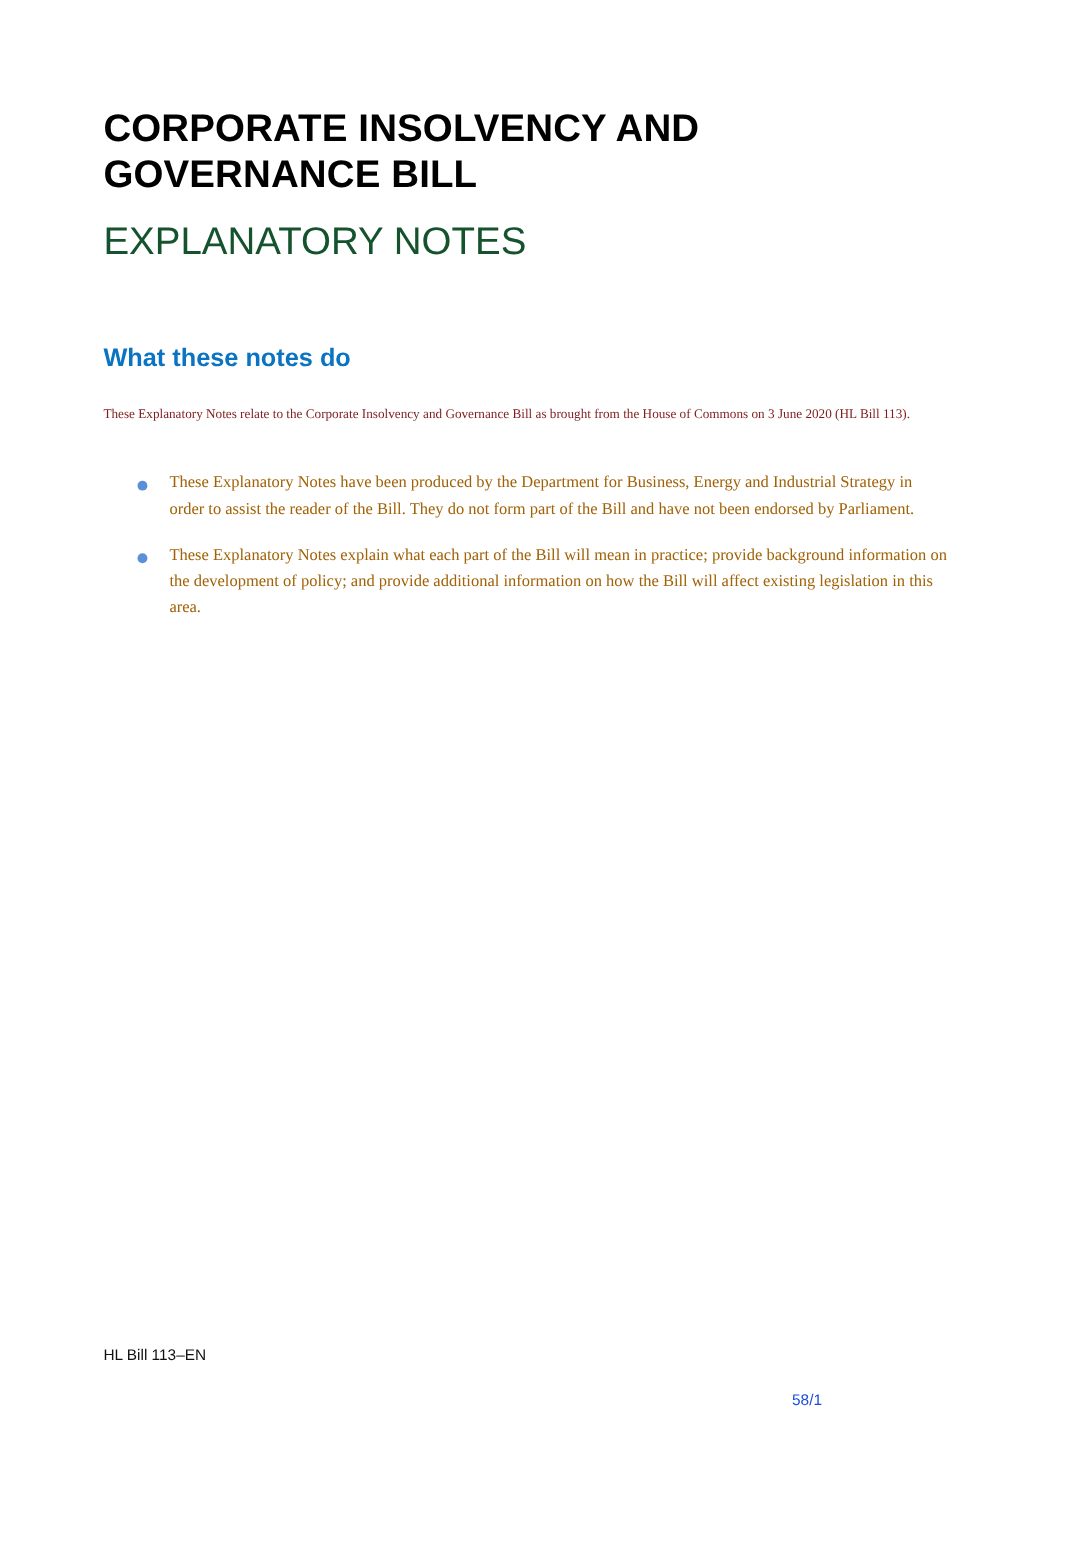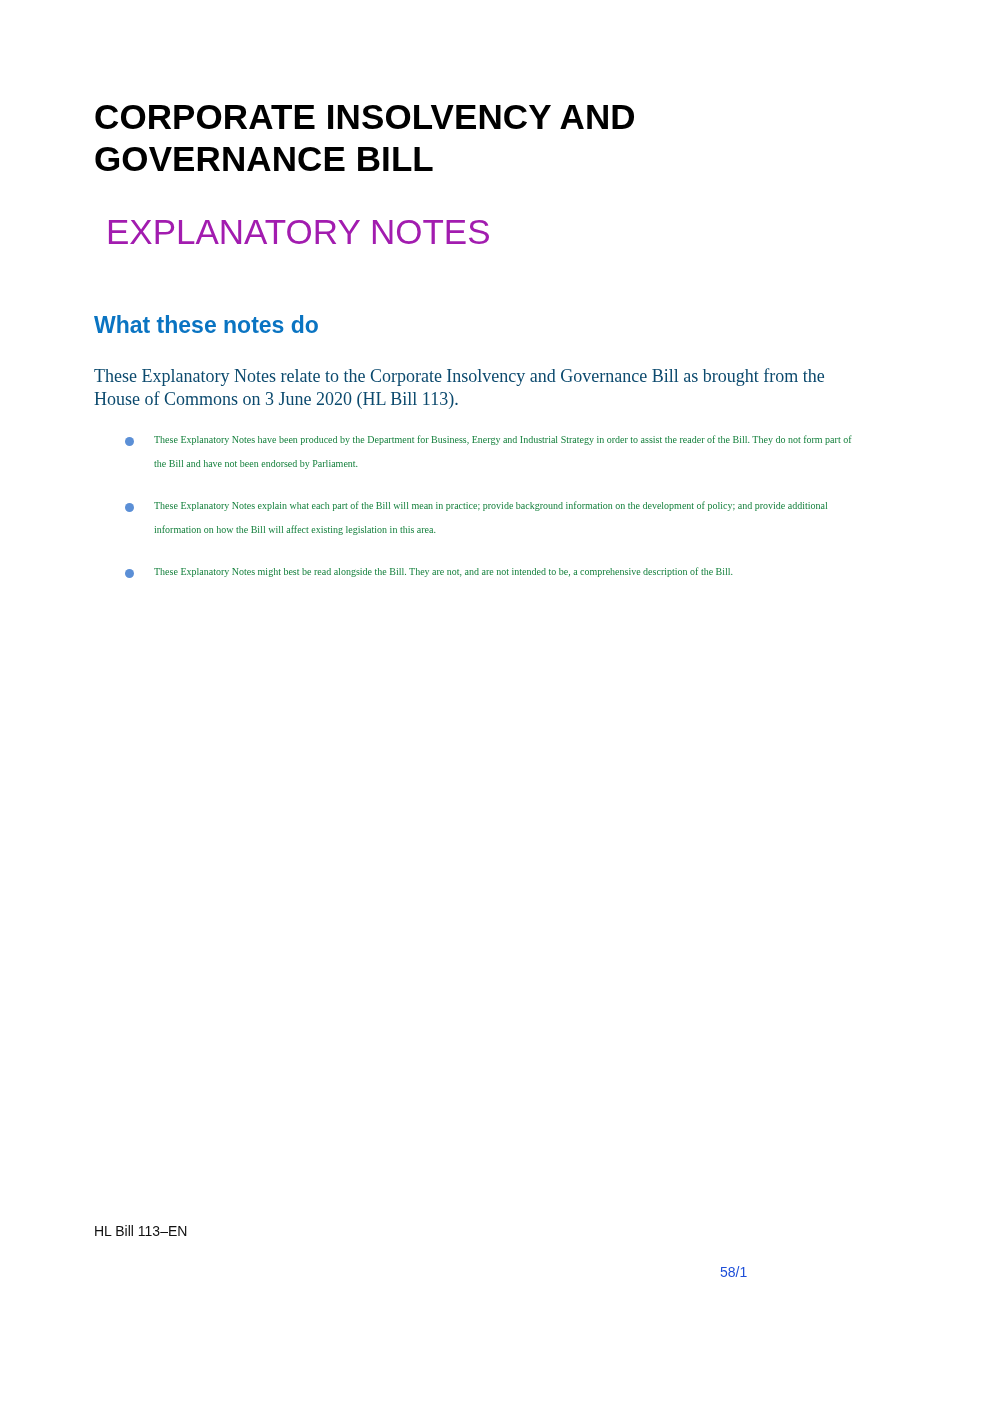--- a/index.html
+++ b/index.html
@@ -34,63 +34,63 @@
       letter-spacing: 0.1px;
     }
     .title-sub {
       position: absolute;
       left: 94px;
       top: 199px;
       font-family: "Liberation Sans", sans-serif;
       font-weight: normal;
       font-size: 35px;
       line-height: 42px;
-      color: #a21caf;
-      margin: 12px;
+      color: #14532d;
+      margin: 0;
     }
     .section-heading {
       position: absolute;
       left: 94px;
       top: 310px;
       font-family: "Liberation Sans", sans-serif;
       font-weight: bold;
       font-size: 23px;
       line-height: 30px;
       color: #0a74c2;
       margin: 0;
       text-align: center;
     }
     .intro {
       position: absolute;
       left: 94px;
       top: 365px;
       width: 760px;
       font-family: "Liberation Serif", serif;
-      font-size: 18px;
+      font-size: 12px;
       line-height: 23px;
-      color: #0c4a6e;
+      color: #7f1d1d;
       margin: 0;
     }
     .bullet-list {
       position: absolute;
       left: 94px;
       top: 428px;
       width: 770px;
       margin: 0;
       padding: 0;
       list-style: none;
     }
     .bullet-item {
       position: relative;
       padding-left: 60px;
       margin: 0 0 19px 0;
       font-family: "Liberation Serif", serif;
-      font-size: 10px;
+      font-size: 15px;
       line-height: 23.5px;
-      color: #15803d;
+      color: #a16207;
     }
     .bullet-dot {
       position: absolute;
       left: 31px;
       top: 9px;
       width: 9px;
       height: 9px;
       border-radius: 50%;
       background: #5b8fd6;
     }
@@ -128,22 +128,18 @@
 
   <ul class="bullet-list">
     <li class="bullet-item">
       <span class="bullet-dot"></span>
       <span>These Explanatory Notes have been produced by the Department for Business, Energy and Industrial Strategy in order to assist the reader of the Bill. They do not form part of the Bill and have not been endorsed by Parliament.</span>
     </li>
     <li class="bullet-item">
       <span class="bullet-dot"></span>
       <span>These Explanatory Notes explain what each part of the Bill will mean in practice; provide background information on the development of policy; and provide additional information on how the Bill will affect existing legislation in this area.</span>
     </li>
-    <li class="bullet-item">
-      <span class="bullet-dot"></span>
-      <span>These Explanatory Notes might best be read alongside the Bill. They are not, and are not intended to be, a comprehensive description of the Bill.</span>
-    </li>
   </ul>
 
   <div class="footer-left">HL Bill 113–EN</div>
   <div class="footer-right">58/1</div>
 
 </div>
 
 </body></html>

